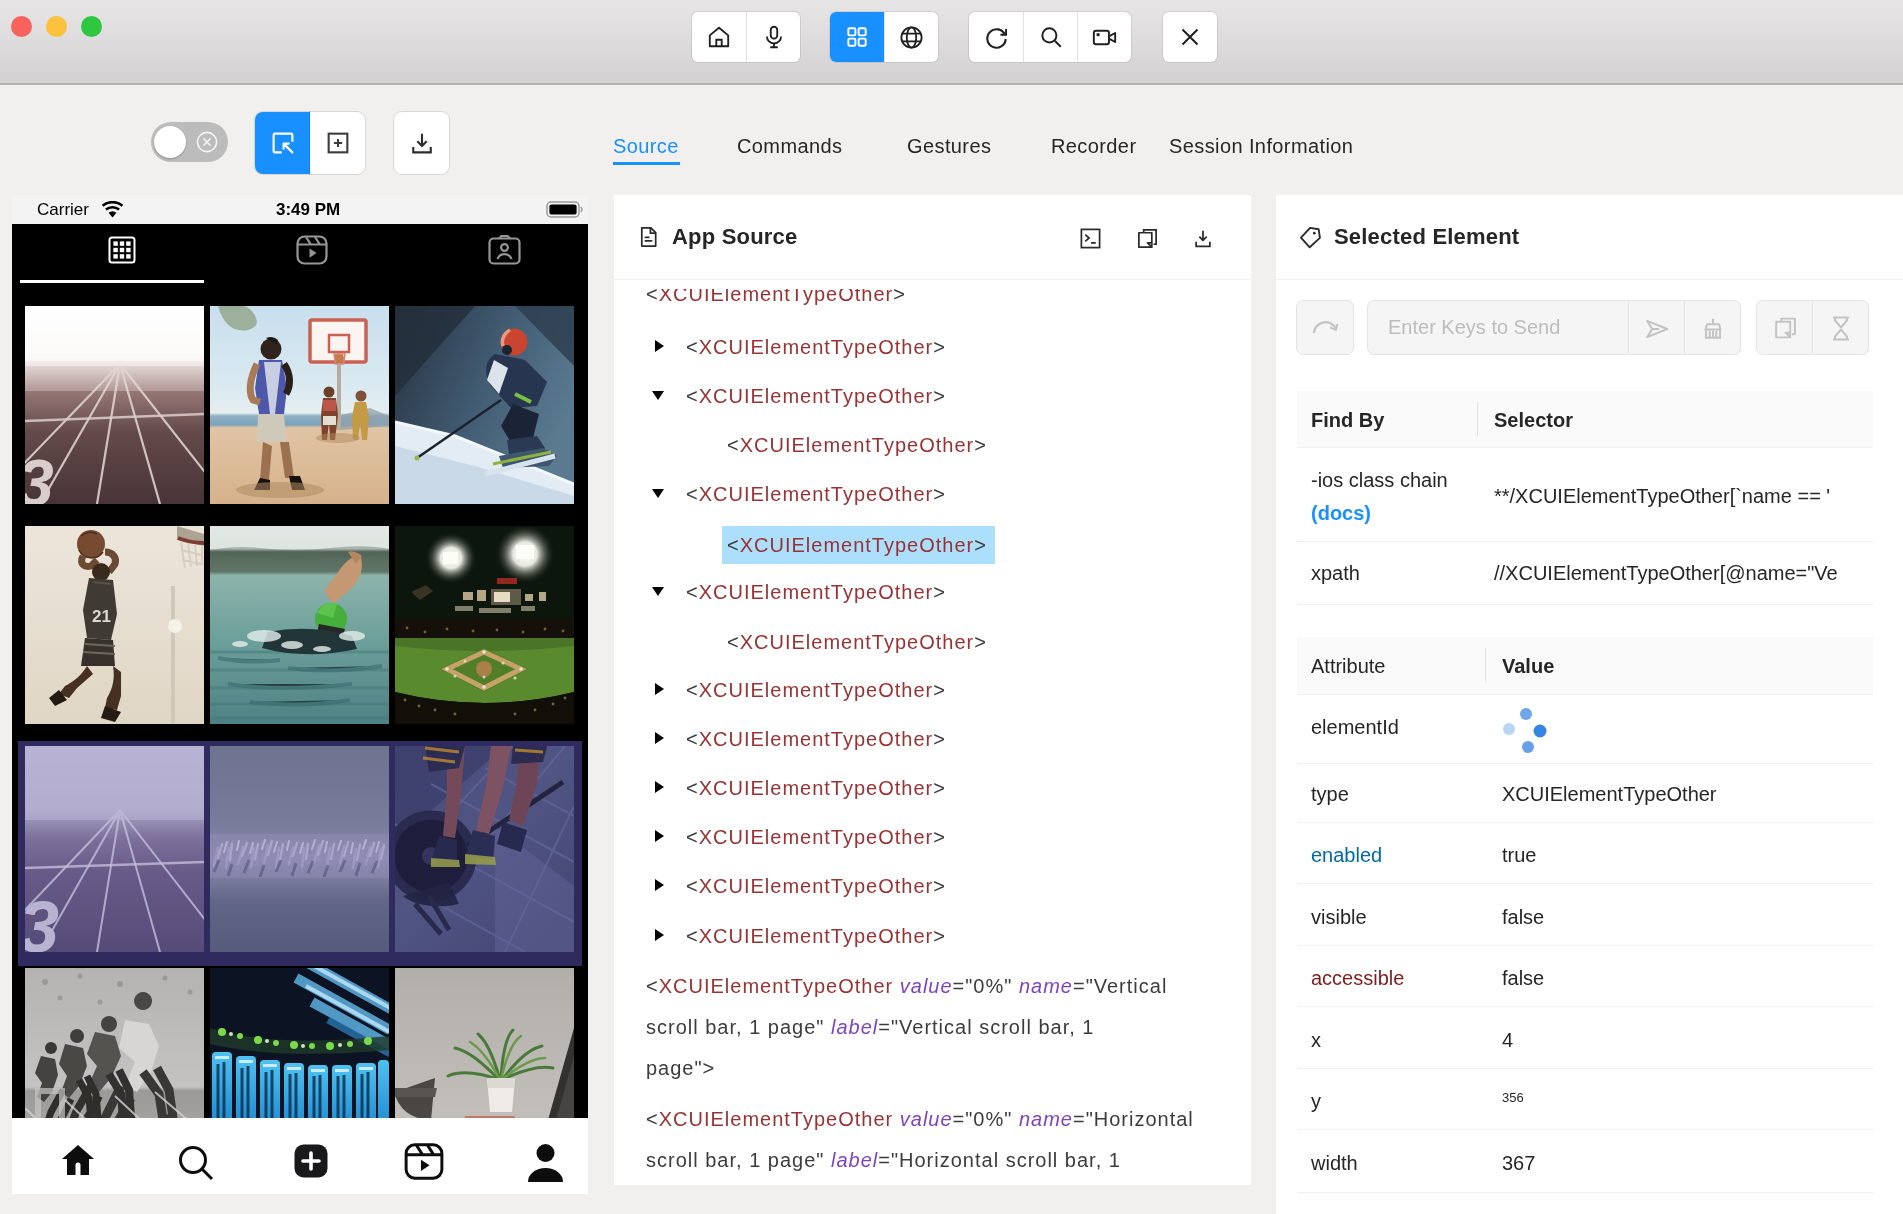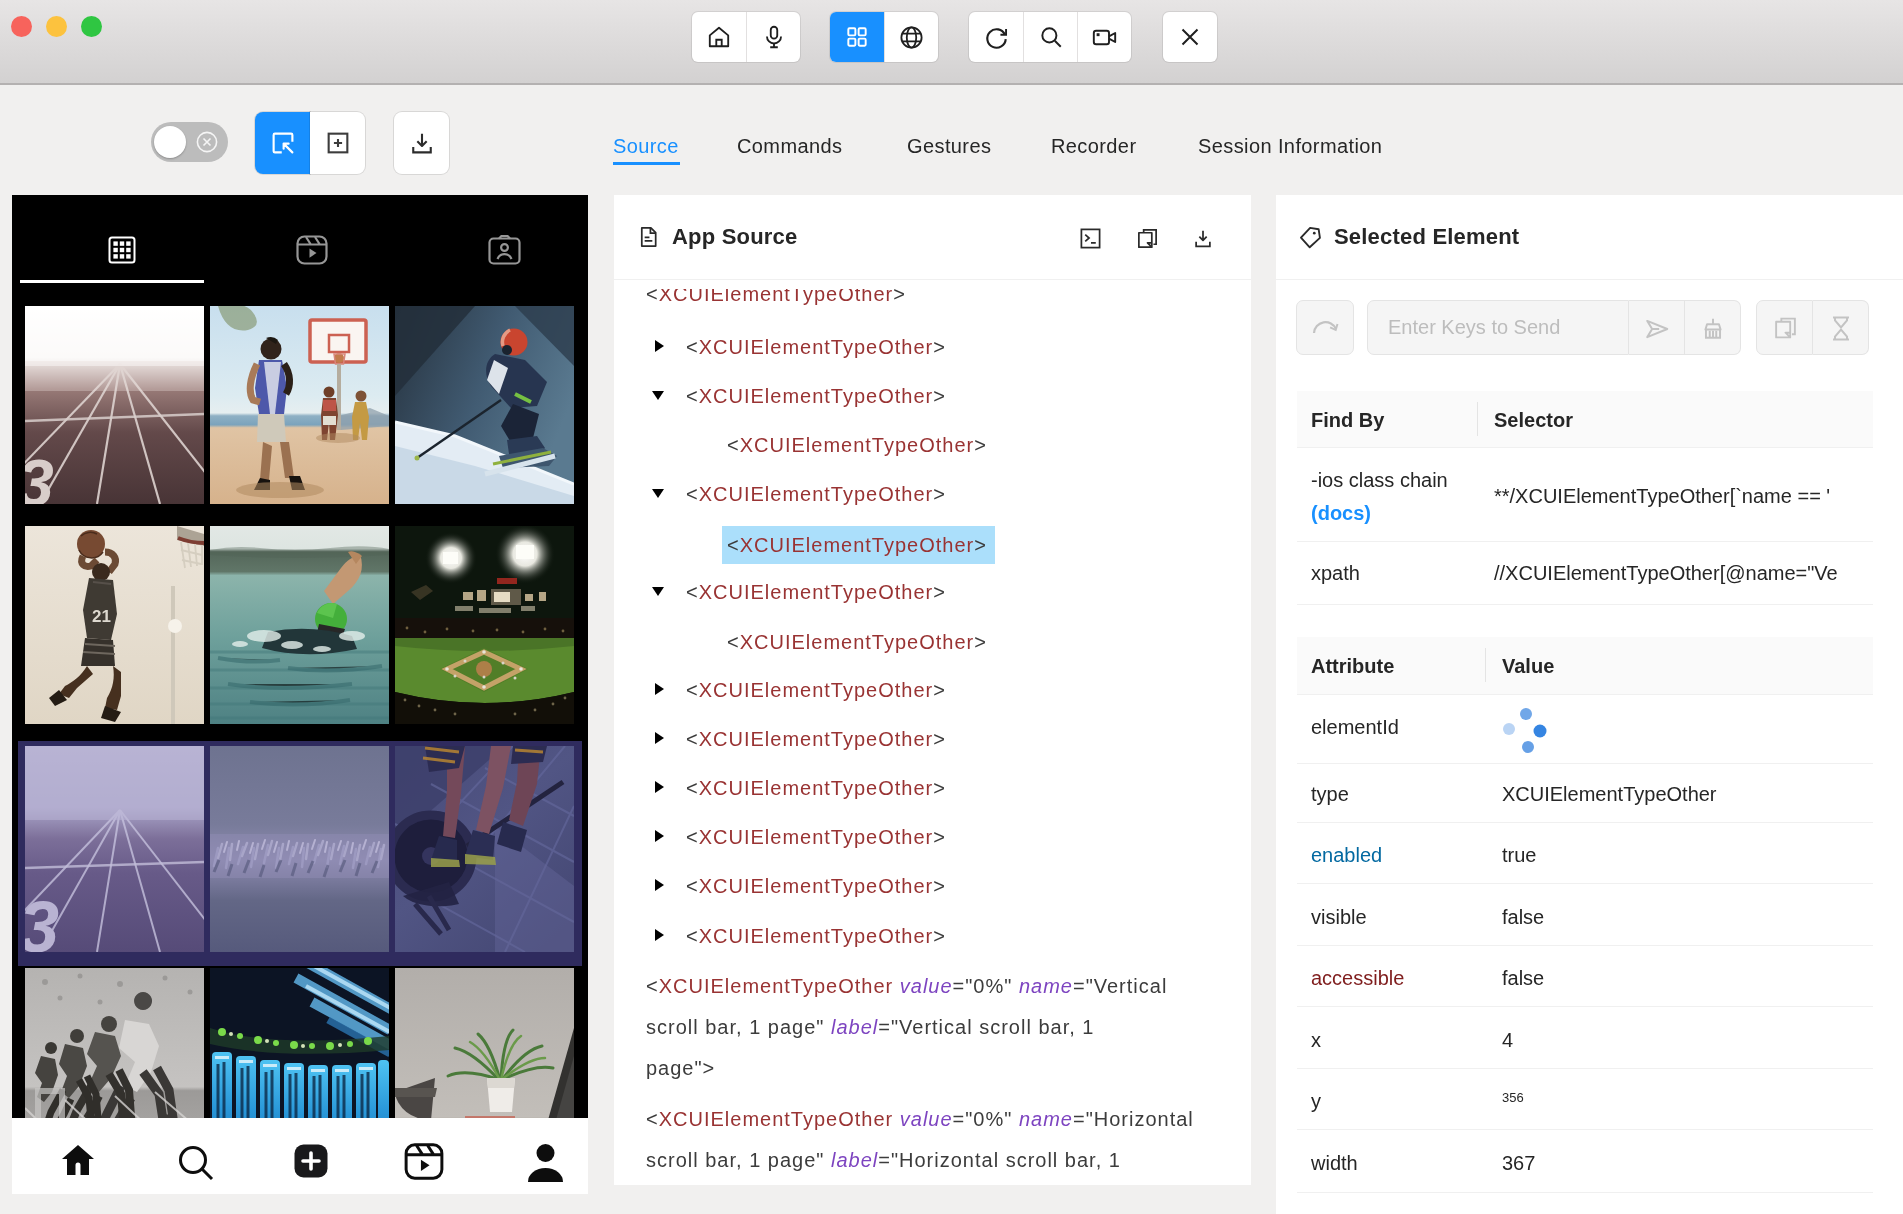--- a/index.html
+++ b/index.html
@@ -143,23 +143,37 @@
     <path d="M12 4 v10 M8 10.5 L12 14.5 L16 10.5" stroke-linejoin="round"></path>
     <path d="M4.5 15.5 v4.5 h15 v-4.5"></path>
   </svg>
 </div>
 
 <div class="tab" style="left:613px; color:#1890ff;">Source</div>
 <div class="abs" style="left:613px; top:162px; width:67px; height:3px; background:#1890ff;"></div>
 <div class="tab" style="left:737px;">Commands</div>
 <div class="tab" style="left:907px;">Gestures</div>
 <div class="tab" style="left:1051px;">Recorder</div>
-<div class="tab" style="left:1198px;text-align:right;">Session Information</div>
+<div class="tab" style="left:1169px;text-align:right;">Session Information</div>
 
 <div id="phone">
+  <div id="statusbar">
+    <span class="abs" style="left:25px; top:5px; font-weight:400;">Carrier</span>
+    <svg class="abs" style="left:88px; top:6px;" width="25" height="18" viewBox="0 0 25 18">
+      <path d="M12.5 16.5 L8.6 11.8 a6.2 6.2 0 0 1 7.8 0 Z" fill="#000"></path>
+      <path d="M5.9 8.6 a10.4 10.4 0 0 1 13.2 0" fill="none" stroke="#000" stroke-width="2.6"></path>
+      <path d="M2.6 4.7 a15.5 15.5 0 0 1 19.8 0" fill="none" stroke="#000" stroke-width="2.6"></path>
+    </svg>
+    <span class="abs" style="left:264px; top:5px; font-weight:700;">3:49 PM</span>
+    <svg class="abs" style="left:534px; top:6px;" width="38" height="17" viewBox="0 0 38 17">
+      <rect x="1" y="1" width="32" height="15" rx="4" fill="none" stroke="#9a9a9a" stroke-width="1.5"></rect>
+      <rect x="3.4" y="3.4" width="27.2" height="10.2" rx="2.2" fill="#000"></rect>
+      <path d="M34.8 6 a3.6 3.6 0 0 1 0 5" fill="none" stroke="#9a9a9a" stroke-width="1.4"></path>
+    </svg>
+  </div>
 
   <svg class="abs" style="left:96px; top:41px;" width="28" height="28" viewBox="0 0 28 28" fill="none" stroke="#fff" stroke-width="2">
     <rect x="1.5" y="1.5" width="25" height="25" rx="2.5"></rect>
     <g fill="#fff" stroke="none">
       <rect x="5.4" y="5.4" width="4.4" height="4.4"></rect>
         <rect x="11.8" y="5.4" width="4.4" height="4.4"></rect>
         <rect x="18.2" y="5.4" width="4.4" height="4.4"></rect>
       <rect x="5.4" y="11.8" width="4.4" height="4.4"></rect>
         <rect x="11.8" y="11.8" width="4.4" height="4.4"></rect>
         <rect x="18.2" y="11.8" width="4.4" height="4.4"></rect>
@@ -808,21 +822,21 @@
   <div class="abs" style="left:35px; top:274px; font-size:20px; color:#262626;">-ios class chain</div>
   <div class="abs" style="left:35px; top:307px; font-size:20px; font-weight:700; color:#1890ff;">(docs)</div>
   <div class="abs" style="left:218px; top:290px; width:400px; overflow:hidden; font-size:20px; color:#262626; white-space:nowrap;">**/XCUIElementTypeOther[`name == '</div>
   <div class="abs" style="left:21px; top:346px; width:576px; height:1px; background:#f0f0f0;"></div>
   <div class="abs" style="left:35px; top:367px; font-size:20px; color:#262626;">xpath</div>
   <div class="abs" style="left:218px; top:367px; width:400px; overflow:hidden; font-size:20px; color:#262626; white-space:nowrap;">//XCUIElementTypeOther[@name="Ve</div>
   <div class="abs" style="left:21px; top:409px; width:576px; height:1px; background:#f0f0f0;"></div>
 
   <div class="abs" style="left:21px; top:442px; width:576px; height:57px; background:#fafafa;"></div>
   <div class="abs" style="left:209px; top:453px; width:1px; height:34px; background:#e4e4e4;"></div>
-  <div class="abs" style="left:35px; top:460px; font-size:20px; font-weight:700; color:#262626;text-align:right;">Attribute</div>
+  <div class="abs" style="left:35px; top:460px; font-size:20px; font-weight:400; color:#262626;text-align:right;">Attribute</div>
   <div class="abs" style="left:226px; top:460px; font-size:20px; font-weight:700; color:#262626;">Value</div>
   <div class="abs" style="left:21px; top:499px; width:576px; height:1px; background:#f0f0f0;"></div>
 
   <div class="abs" style="left:35px; top:521px; font-size:20px; color:#262626;">elementId</div>
   <svg class="abs" style="left:224px; top:511px;" width="48" height="48" viewBox="0 0 48 48">
     <circle cx="26" cy="8" r="6" fill="#71a7e8"></circle>
     <circle cx="40" cy="25" r="6.5" fill="#3585e2"></circle>
     <circle cx="28" cy="41" r="6" fill="#66a0e6"></circle>
     <circle cx="9" cy="23" r="6" fill="#bad4f4"></circle>
   </svg>

